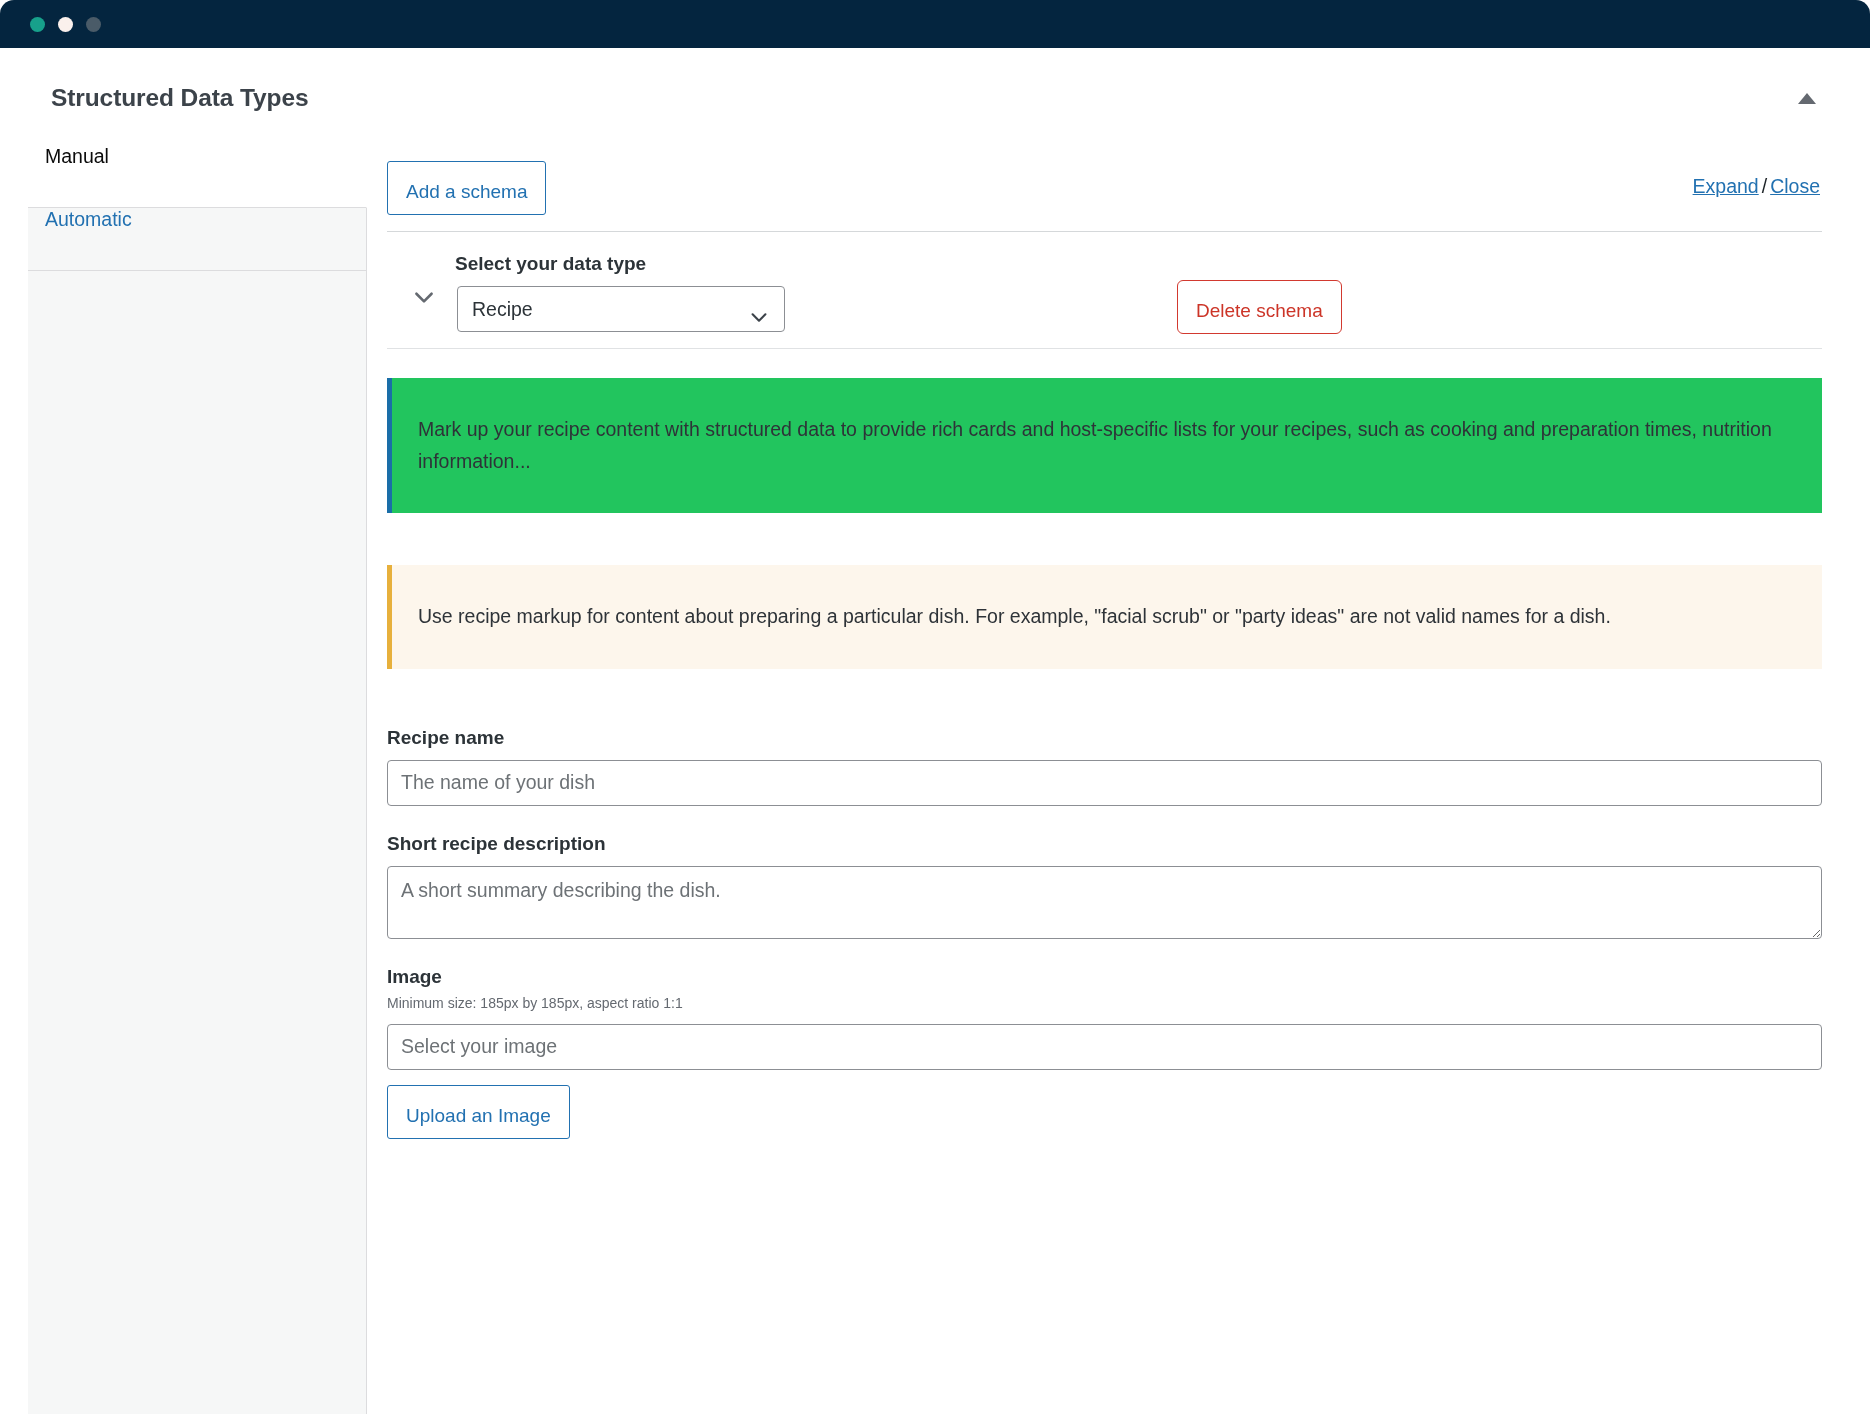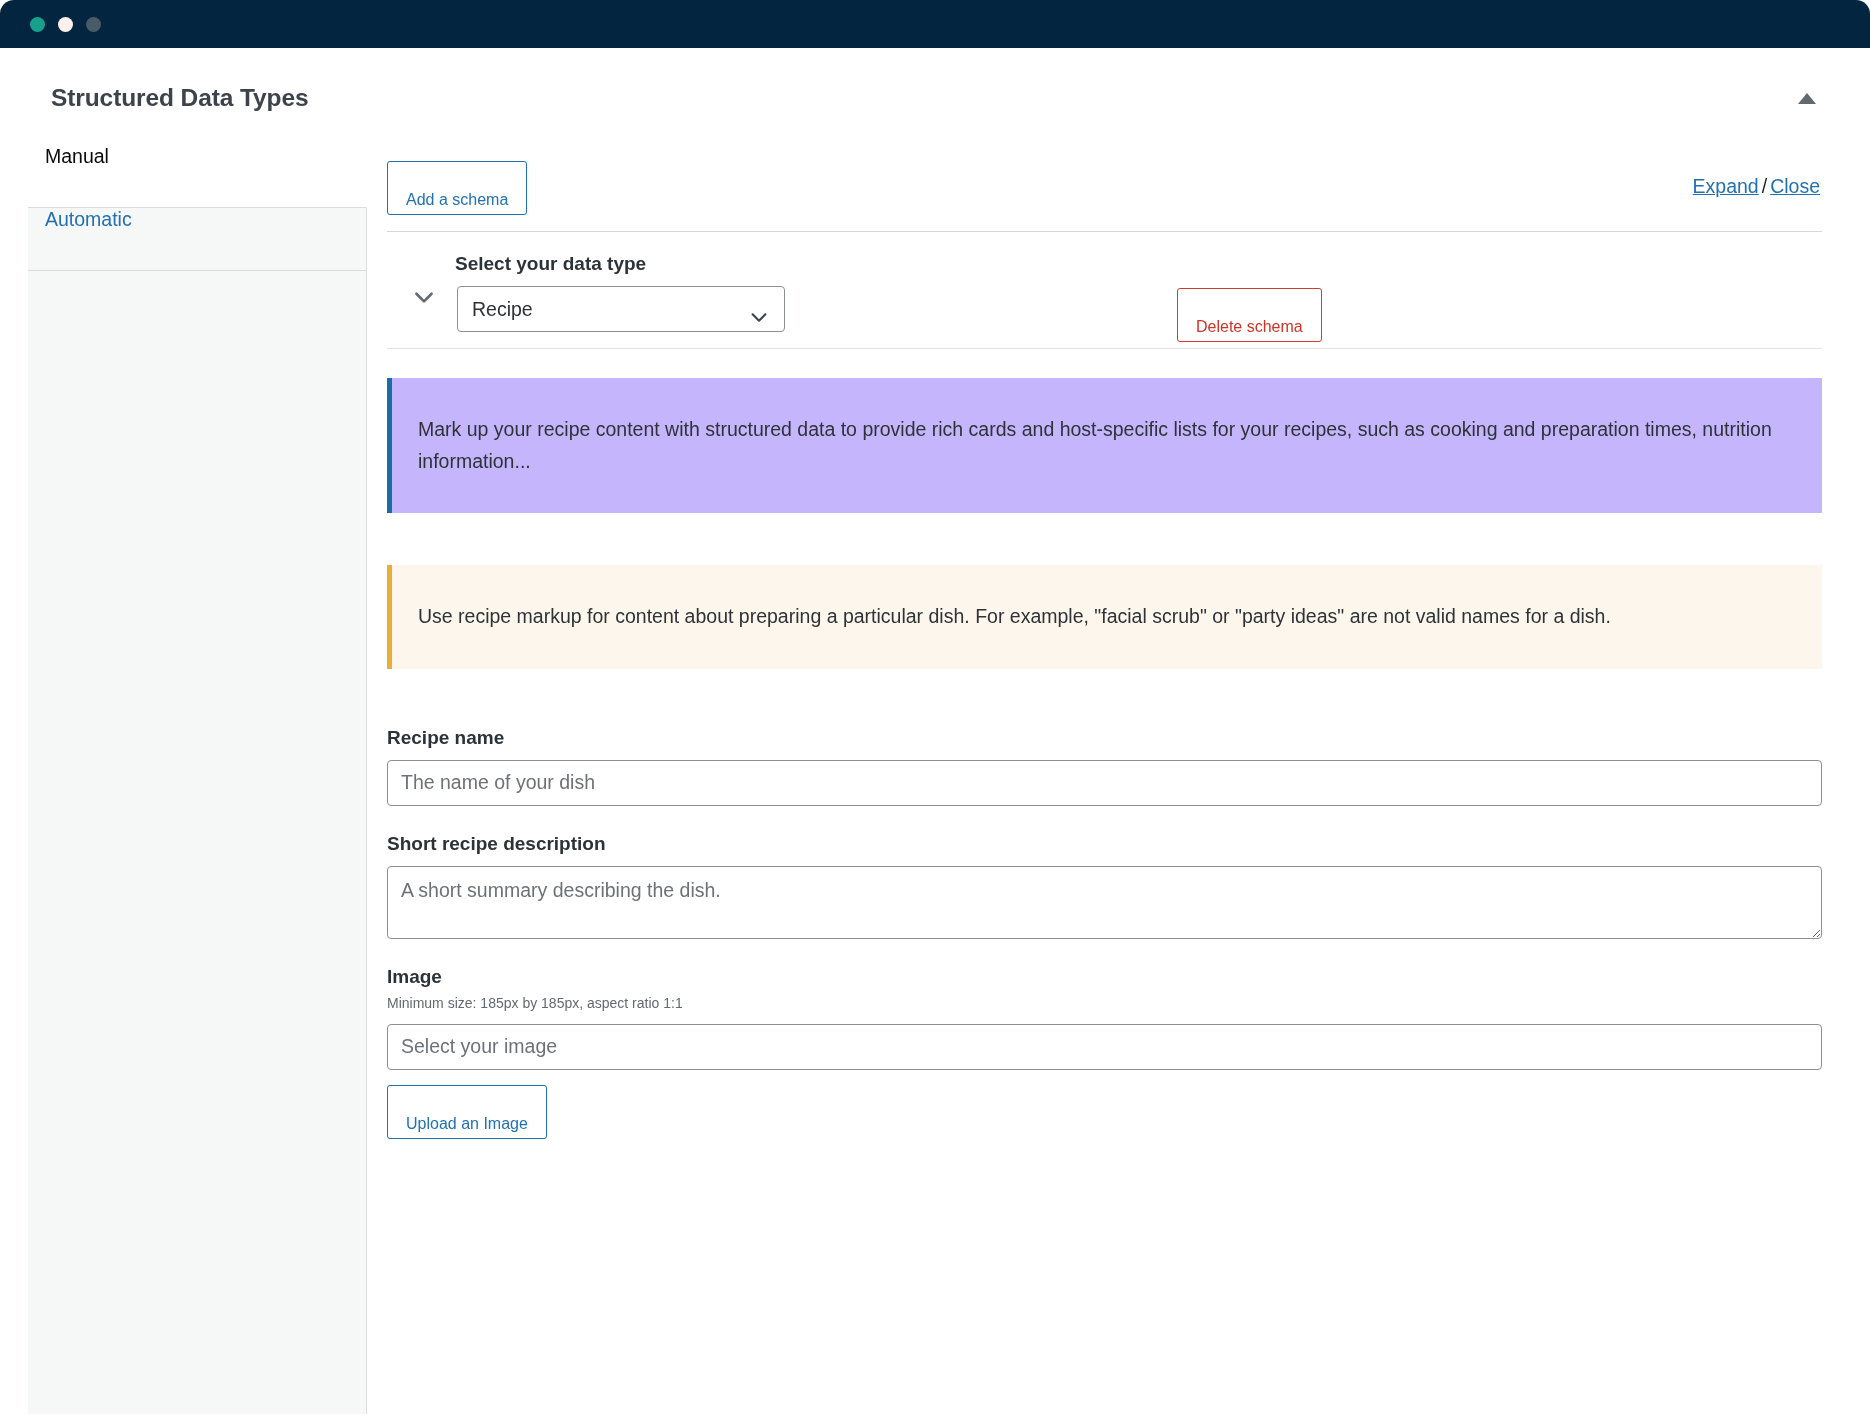--- a/index.html
+++ b/index.html
@@ -104,26 +104,26 @@
     padding: 0 20px 0 20px;
   }
 
   
   .toprow {
     position: relative;
     height: 86px;
   }
   .btn {
     font-family: "Liberation Sans", sans-serif;
-    font-size: 16px;
+    font-size: 19px;
     background: #fff;
     border: 1px solid #2271b1;
     color: #2271b1;
     border-radius: 3px;
-    padding: 12px 18px;
+    padding: 4px 18px;
     height: 54px;
     line-height: 52px;
     cursor: pointer;
     display: inline-block;
   }
   .btn-add { position: absolute; left: 0; top: 16px; }
   .btn-danger {
     border-color: #d2392f;
     color: #cc3427;
   }
@@ -170,33 +170,33 @@
     color: #2c3338;
     padding-left: 14px;
     line-height: 44px;
     cursor: pointer;
     position: relative;
   }
   .select-chev {
     position: absolute; right: 14px; top: 12px;
   }
   .btn-delete {
-    position: absolute; left: 790px; top: 56px;
+    position: absolute; left: 790px; top: 48px; border-radius: 6px;
   }
 
   
   .notice {
     margin-top: 29px;
     padding: 36px 24px 36px 26px;
     font-size: 19.5px;
     line-height: 1.62;
     color: #2e3338;
   }
   .notice-info {
-    background: #c4b5fd;
+    background: #22c55e;
     border-left: 5px solid #1a6ea8;
   }
   .notice-warn {
     margin-top: 52px;
     background: #fdf6ec;
     border-left: 5px solid #e7b03c;
   }
 
   
   .fields { padding-top: 58px; }

